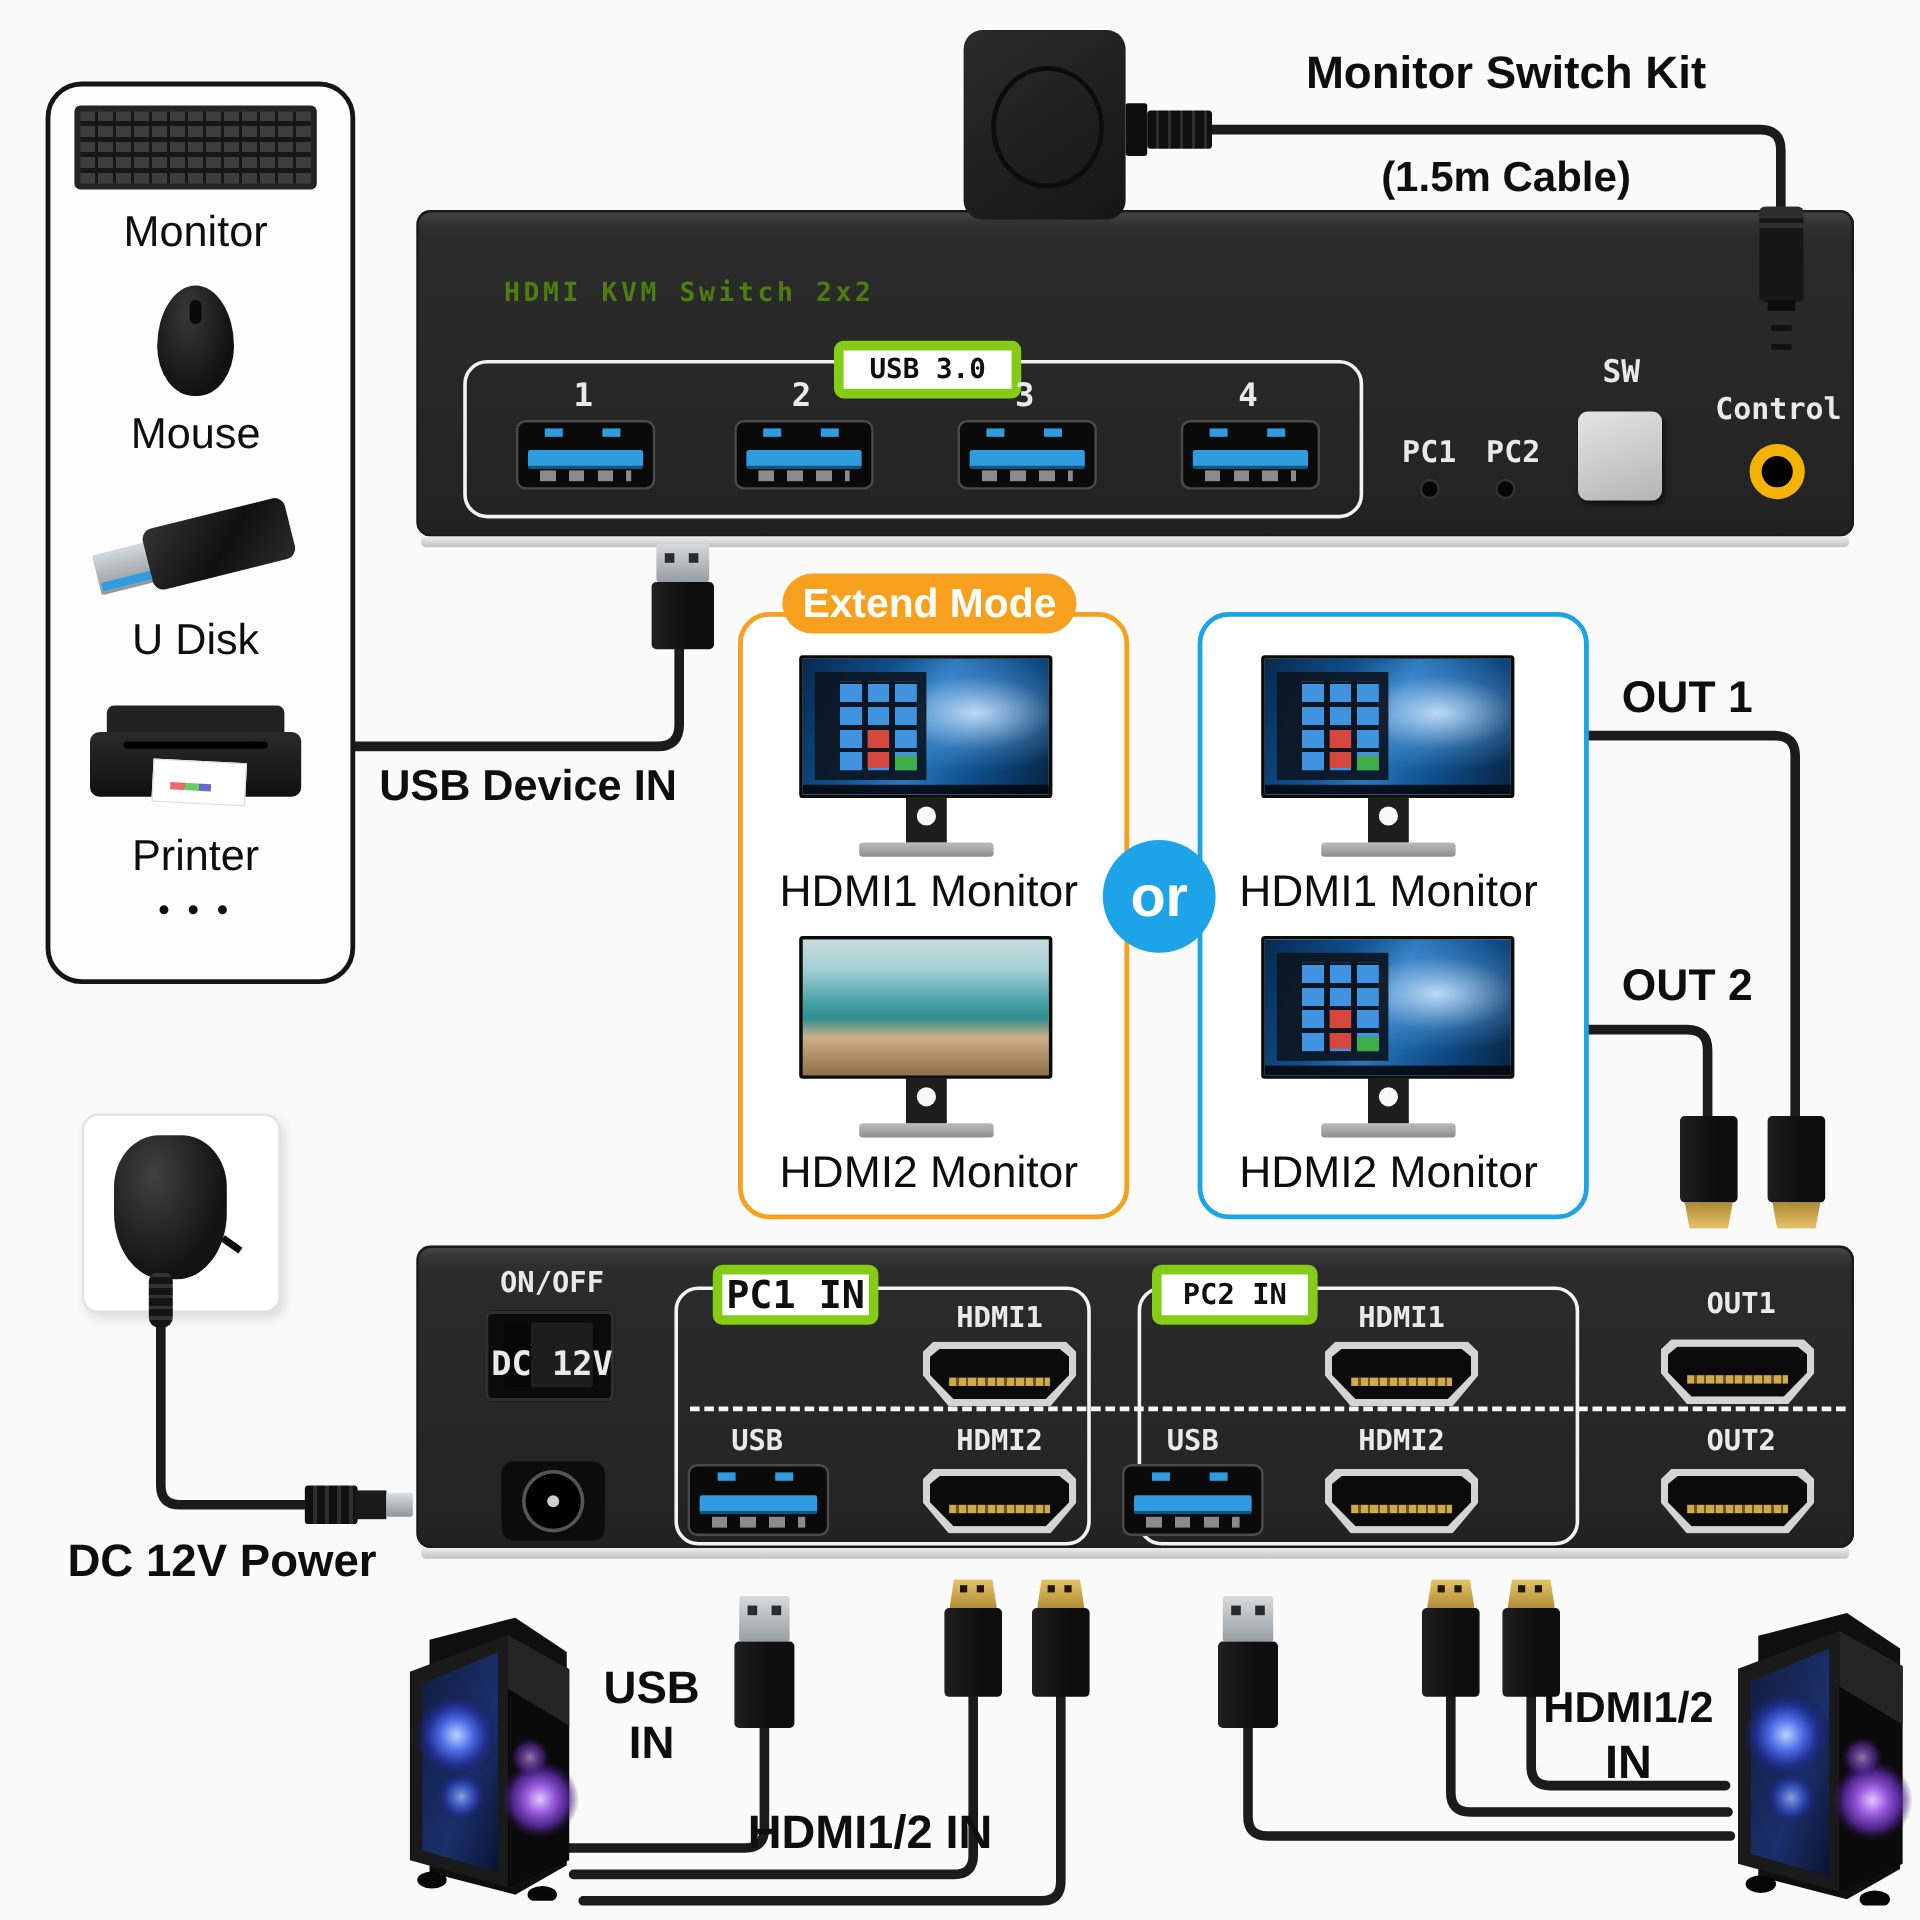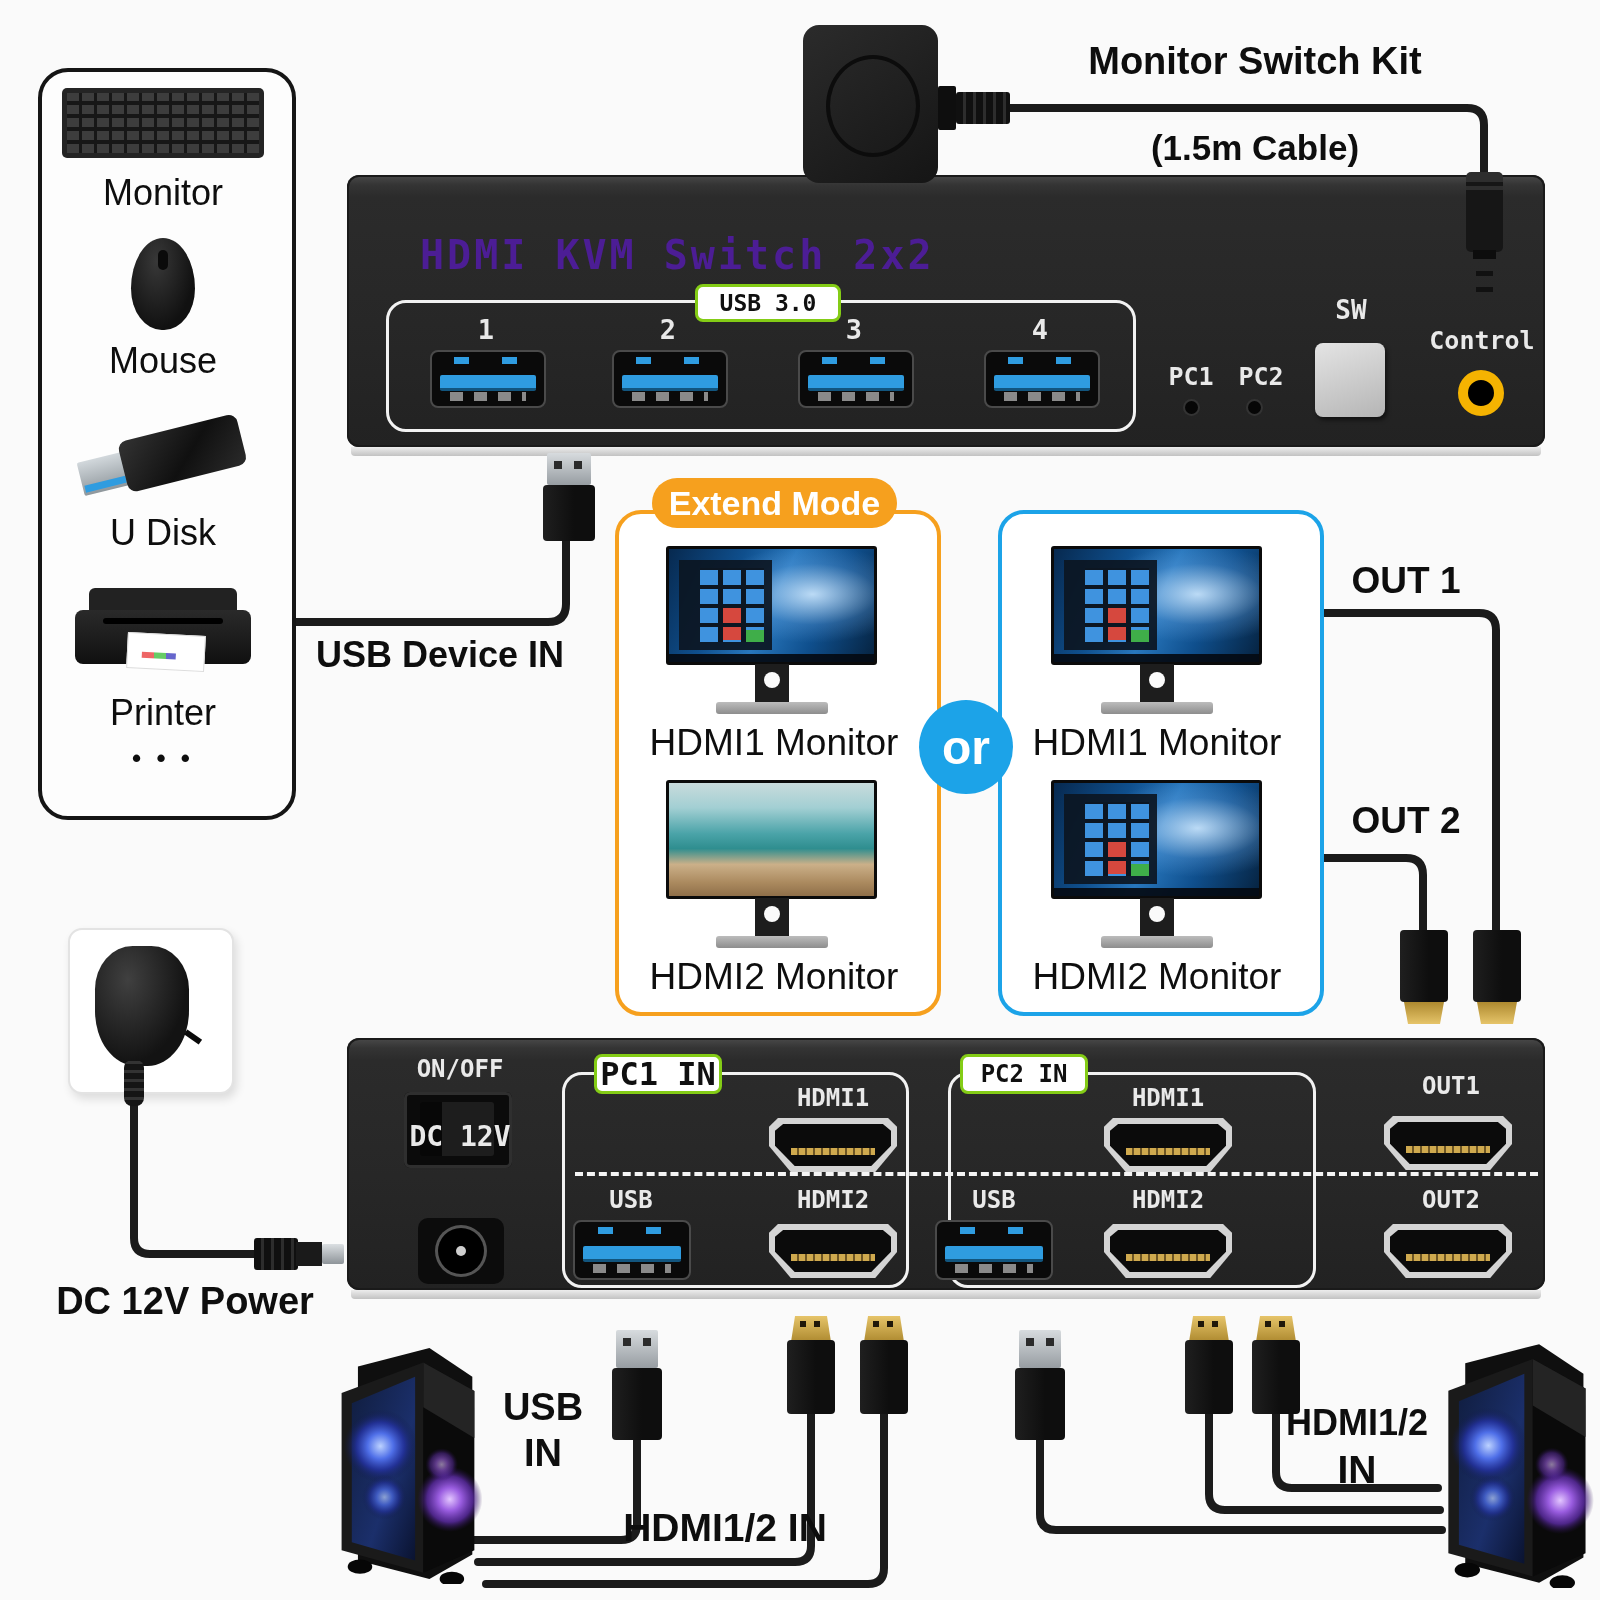--- a/index.html
+++ b/index.html
@@ -8,21 +8,21 @@
   
   .lbl{position:absolute;color:#0e0e0e;text-align:center;line-height:1.15;}
   .b{font-weight:700;}
   .mono{font-family:"DejaVu Sans Mono",monospace;font-weight:700;color:#e9e9e9;text-align:center;position:absolute;}
   
   .device-panel{position:absolute;border-radius:12px;
     background:linear-gradient(180deg,#4a4a4a 0,#343434 10px,#2b2b2b 22px,#272727 55%,#222 100%);
     box-shadow:inset 0 0 0 2px #1a1a1a;}
   .bevel{position:absolute;height:9px;background:linear-gradient(#ededed,#c2c2c2);border-radius:0 0 4px 4px;}
   .outline-box{position:absolute;border:3px solid #f2f2f2;border-radius:20px;}
-  .badge-white{position:absolute;background:#fff;border:3px solid #84cc16;border-radius:8px;
+  .badge-white{position:absolute;background:#fff;border:8px solid #84cc16;border-radius:8px;
     font-family:"DejaVu Sans Mono",monospace;font-weight:700;color:#101010;
     display:flex;align-items:center;justify-content:center;z-index:4;}
   .dashed{position:absolute;border-top:4px dashed #f5f5f5;}
   
   .usbport{position:absolute;background:#0a0a0a;border:2px solid #4a4a4a;border-radius:8px;}
   .usbport .tabs{position:absolute;top:5px;left:20%;width:15px;height:7px;background:var(--usbblue);
      box-shadow:48px 0 var(--usbblue);}
   .usbport .tongue{position:absolute;top:42%;left:7%;right:7%;height:13px;background:var(--usbblue);
      border-bottom:3px solid #12557e;border-radius:2px;}
   .usbport .teeth{position:absolute;bottom:5px;left:16%;right:16%;height:9px;
@@ -157,21 +157,21 @@
   <div style="position:absolute;left:938px;top:86px;width:18px;height:44px;background:#0e0e0e;border-radius:2px;z-index:3;"></div>
   <div class="ridge-h" style="position:absolute;left:956px;top:92px;width:54px;height:32px;border-radius:3px;z-index:3;"></div>
   <div class="lbl b" style="left:1040px;top:40px;width:430px;font-size:38px;z-index:3;">Monitor Switch Kit</div>
   <div class="lbl" style="left:1075px;top:128px;width:360px;font-size:35px;font-weight:600;z-index:3;">(1.5m Cable)</div>
   <div class="plug35-body" style="left:1466px;top:172px;width:37px;height:80px;z-index:3;"></div>
   <div style="position:absolute;left:1473px;top:250px;width:23px;height:9px;background:#0d0d0d;z-index:3;"></div>
   <div class="plug35-tip" style="left:1476px;top:258px;width:17px;height:44px;z-index:3;"></div>
 
   <div class="device-panel" style="left:347px;top:175px;width:1198px;height:272px;z-index:2;"></div>
   <div class="bevel" style="left:351px;top:447px;width:1190px;z-index:2;"></div>
-  <div class="mono" style="left:420px;top:232px;font-size:40px;letter-spacing:3px;color:#4c1d95;z-index:3;text-align:left;">HDMI KVM Switch 2x2</div>
+  <div class="mono" style="left:420px;top:232px;font-size:22px;letter-spacing:3px;color:#4d7c0f;z-index:3;text-align:left;">HDMI KVM Switch 2x2</div>
   <div class="outline-box" style="left:386px;top:300px;width:744px;height:126px;z-index:3;"></div>
   <div class="badge-white" style="left:695px;top:284px;width:140px;height:32px;font-size:23px;">USB 3.0</div>
   <div class="mono" style="left:466px;top:314px;width:40px;font-size:27px;z-index:4;">1</div>
   <div class="mono" style="left:648px;top:314px;width:40px;font-size:27px;z-index:4;">2</div>
   <div class="mono" style="left:834px;top:314px;width:40px;font-size:27px;z-index:4;">3</div>
   <div class="mono" style="left:1020px;top:314px;width:40px;font-size:27px;z-index:4;">4</div>
   <div class="usbport" style="left:430px;top:350px;width:112px;height:54px;z-index:4;">
       <i class="tabs"></i>
       <b class="tongue"></b>
       <i class="teeth"></i>

